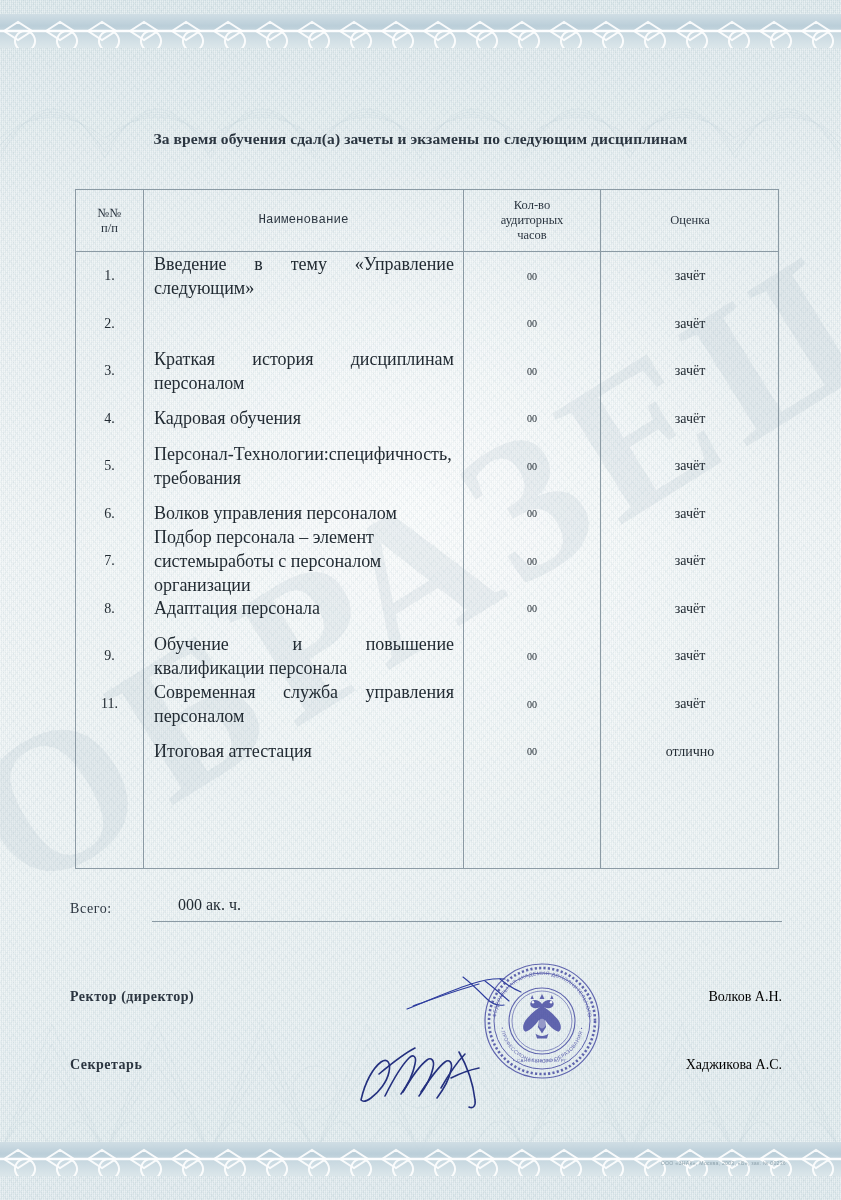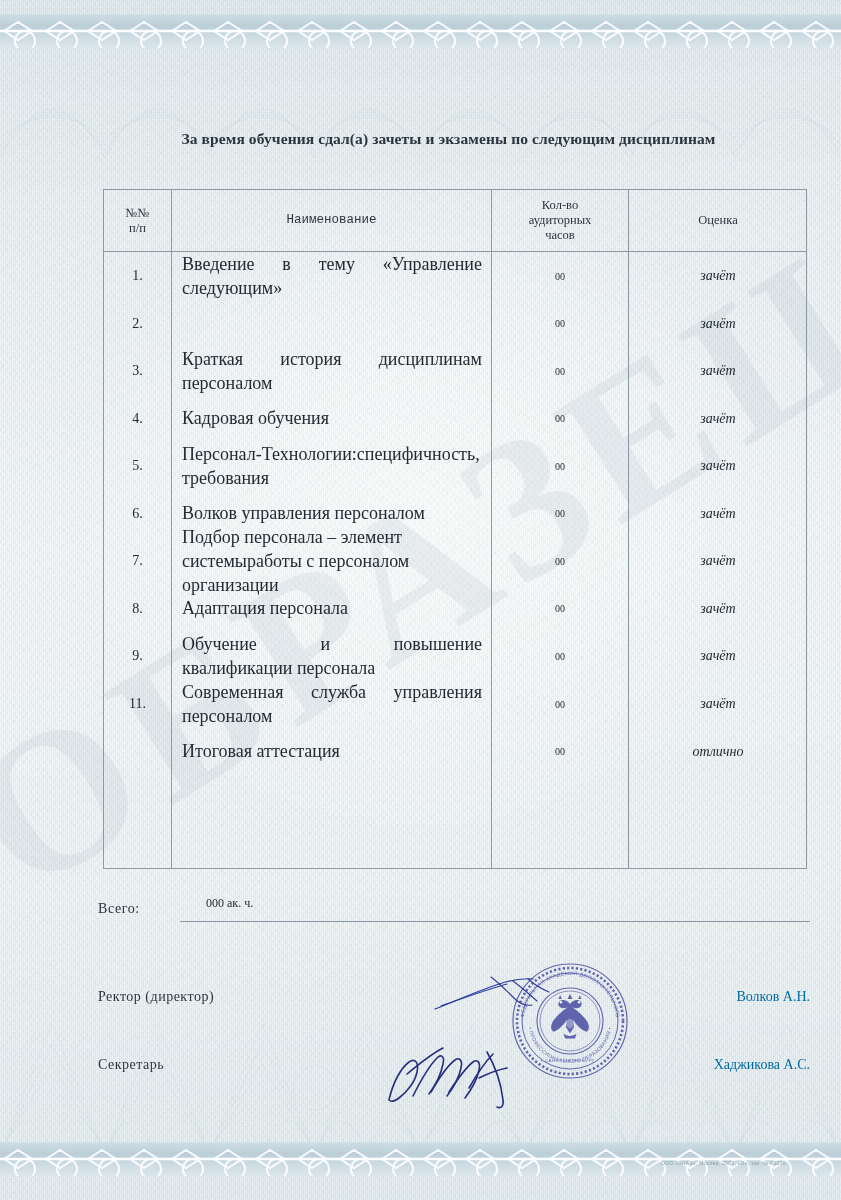--- a/index.html
+++ b/index.html
@@ -52,21 +52,21 @@
     position:absolute;left:0;top:250px;width:841px;height:640px;
     display:flex;align-items:center;justify-content:center;
     font-family:"Liberation Serif", serif;
     font-size:200px;font-weight:700;letter-spacing:14px;
     color:rgba(142,166,176,0.13);
     transform:rotate(-32deg);
     white-space:nowrap;pointer-events:none;
   }
 
   
-  #content{position:absolute;inset:0;margin-left:28px;}
+  #content{position:absolute;inset:0;}
 
   .doc-title{
     position:absolute;left:0;top:130px;width:841px;
     text-align:center;
     font-size:15.5px;font-weight:700;color:#2b3540;
     letter-spacing:.1px;
   }
 
   
   .grid{
@@ -110,46 +110,46 @@
   .c-name.just .txt{text-align:justify;text-align-last:justify;}
   .c-name.just .txt .last{text-align-last:left;display:block;}
   .c-hours{
     position:absolute;left:388px;width:136px;height:100%;
     display:flex;align-items:center;justify-content:center;
     font-size:10px;color:#222b33;
   }
   .c-mark{
     position:absolute;left:525px;width:178px;height:100%;
     display:flex;align-items:center;justify-content:center;
-    font-size:14px;color:#222b33;font-style:italic;
+    font-size:14px;color:#222b33;
   }
 
   
   .total{position:absolute;left:70px;top:896px;width:712px;height:30px;}
   .total .lbl{
     position:absolute;left:0;top:5px;
     font-size:14px;color:#2b3540;letter-spacing:.6px;
   }
   .total .val{
     position:absolute;left:108px;top:0;
-    font-size:12px;color:#222b33;
+    font-size:16px;color:#222b33;
   }
   .total .rule{
     position:absolute;left:82px;right:0;top:25px;height:1px;background:#8b9aa4;
   }
 
   
   .sigrow{position:absolute;left:70px;width:712px;height:34px;}
   .sigrow .role{
     position:absolute;left:0;top:4px;
-    font-size:14px;color:#2b3540;letter-spacing:.5px;
+    font-size:14px;color:#2b3540;letter-spacing:.5px;font-weight:bold;
   }
   .sigrow .name{
     position:absolute;right:0;top:4px;
-    font-size:14px;color:#0369a1;
+    font-size:14px;color:#000000;
   }
   #sig-rector{top:985px;}
   #sig-secretary{top:1053px;}
 
   .ink{position:absolute;pointer-events:none;}
   #sign-rector{left:405px;top:975px;width:130px;height:48px;}
   #sign-secretary{left:355px;top:1030px;width:160px;height:80px;}
 
   .seal{position:absolute;left:483px;top:962px;width:118px;height:118px;}
 

